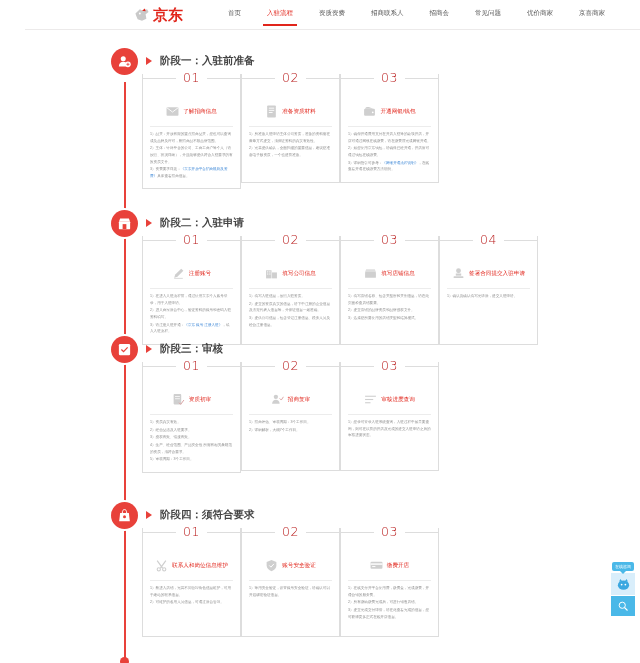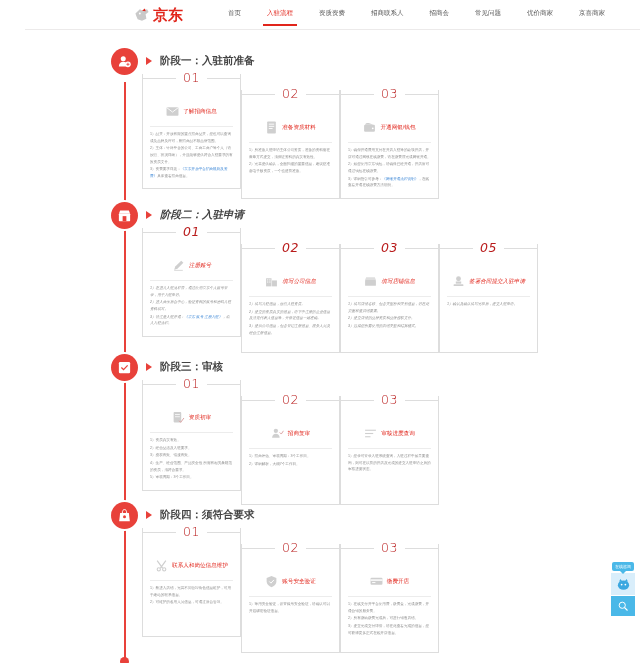--- a/index.html
+++ b/index.html
@@ -79,21 +79,21 @@
     font-size:10.5px; color:#444; font-weight:bold;
     white-space:nowrap;
   }
 
   
   .cards { position:absolute; left:142px; top:26px; display:flex; }
   .card {
     width:99px; margin-right:-1px; position:relative;
     background:#fff;
   }
-  .card + .card { margin-left:0;margin-top:16px; }
+  .card + .card { margin-left:0; }
   .cards .card { margin-right:0; }
 
   .card-box {
     position:relative;
     border:1px solid #dddddd;
     border-top:none;
     padding:16px 7px 8px 7px;
     min-height:100px;
   }
   
@@ -283,21 +283,21 @@
             <p>1）确保开通费用支付在开店入驻等的款项开店，开店可通过网银在线缴费，请在缴费前完成网银开通。</p>
             <p>2）如您使用京东钱包，请确保已经开通，开店后可通过钱包在线缴费。</p>
             <p>3）详细指引可参考：<a href="#">《网银开通流程说明》</a>，在线查看开通在线缴费方法说明。</p>
           </div>
         </div>
       </div>
 
     </div>
   </div>
 
-  <div class="stage" style="top:172px;font-style:italic;">
+  <div class="stage" style="top:180px;">
     <div class="stage-head">
       <div class="stage-badge">
         <svg viewBox="0 0 24 24" width="15" height="15">
           <rect x="3" y="9" width="18" height="12" rx="1" fill="#fff"></rect>
           <path d="M3 9 L5 4 H19 L21 9 Z" fill="#fff"></path>
           <rect x="9" y="13" width="6" height="8" fill="#e8413a"></rect>
         </svg>
       </div>
       <div class="stage-arrow"></div>
       <div class="stage-title">阶段二：入驻申请</div>
@@ -386,21 +386,21 @@
             <p>2）提交店铺的品牌资质和品牌授权文件。</p>
             <p>3）选择您所要使用的店铺类型和结算模式。</p>
           </div>
         </div>
       </div>
 
       <div class="card">
         <div class="card-top">
             <span class="left-edge"></span>
             <span class="line"></span>
-          <span class="card-num">05</span>
+          <span class="card-num">04</span>
           <span class="line"></span>
             <span class="right-edge"></span>
           </div>
         <div class="card-box">
           <div class="card-head">
             <span class="card-icon">
               <svg viewBox="0 0 24 24" width="13" height="13">
                   <circle cx="12" cy="7" r="4.5" fill="#cfcfcf"></circle>
                   <rect x="7" y="12" width="10" height="4" fill="#cfcfcf"></rect>
                   <rect x="3" y="17" width="18" height="3.5" rx="1" fill="#cfcfcf"></rect>
@@ -411,21 +411,21 @@
           <div class="card-divider"></div>
           <div class="card-body">
             <p>1）确认及确认填写完毕后，提交入驻申请。</p>
           </div>
         </div>
       </div>
 
     </div>
   </div>
 
-  <div class="stage" style="top:324px;">
+  <div class="stage" style="top:306px;">
     <div class="stage-head">
       <div class="stage-badge">
         <svg viewBox="0 0 24 24" width="15" height="15">
           <rect x="3" y="3" width="18" height="18" rx="2" fill="#fff"></rect>
           <path d="M7 12 L10.5 15.5 L17 8.5" stroke="#e8413a" stroke-width="2" fill="none"></path>
         </svg>
       </div>
       <div class="stage-arrow"></div>
       <div class="stage-title">阶段三：审核</div>
     </div>

